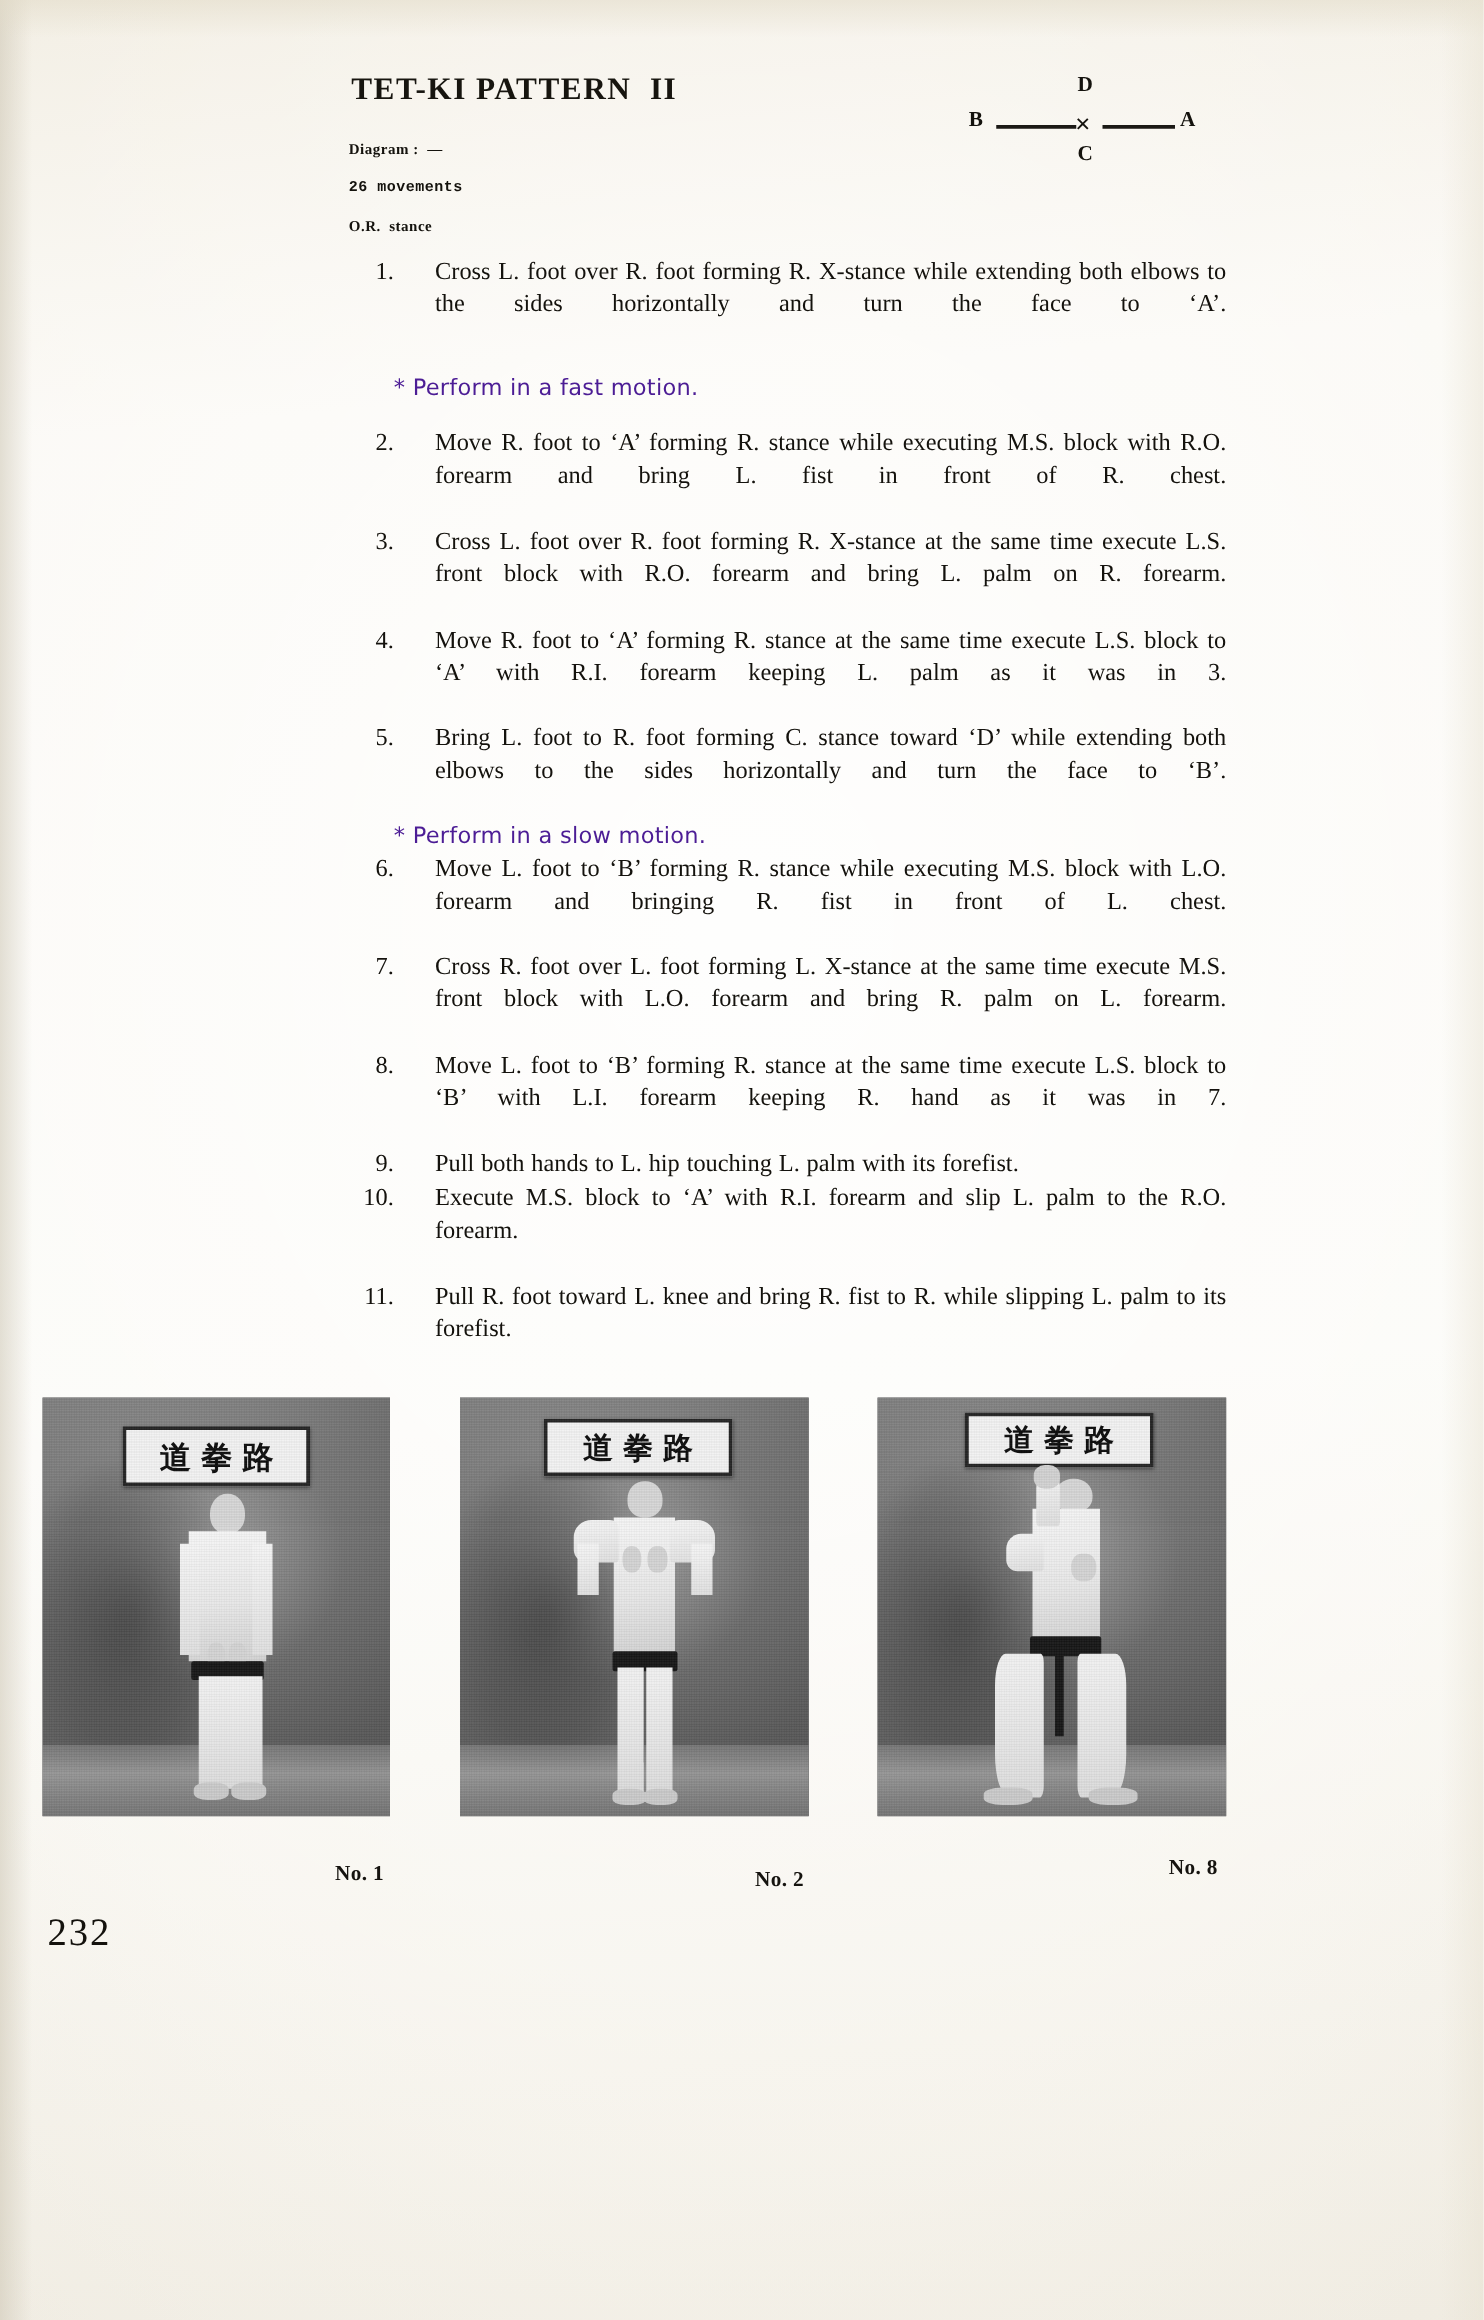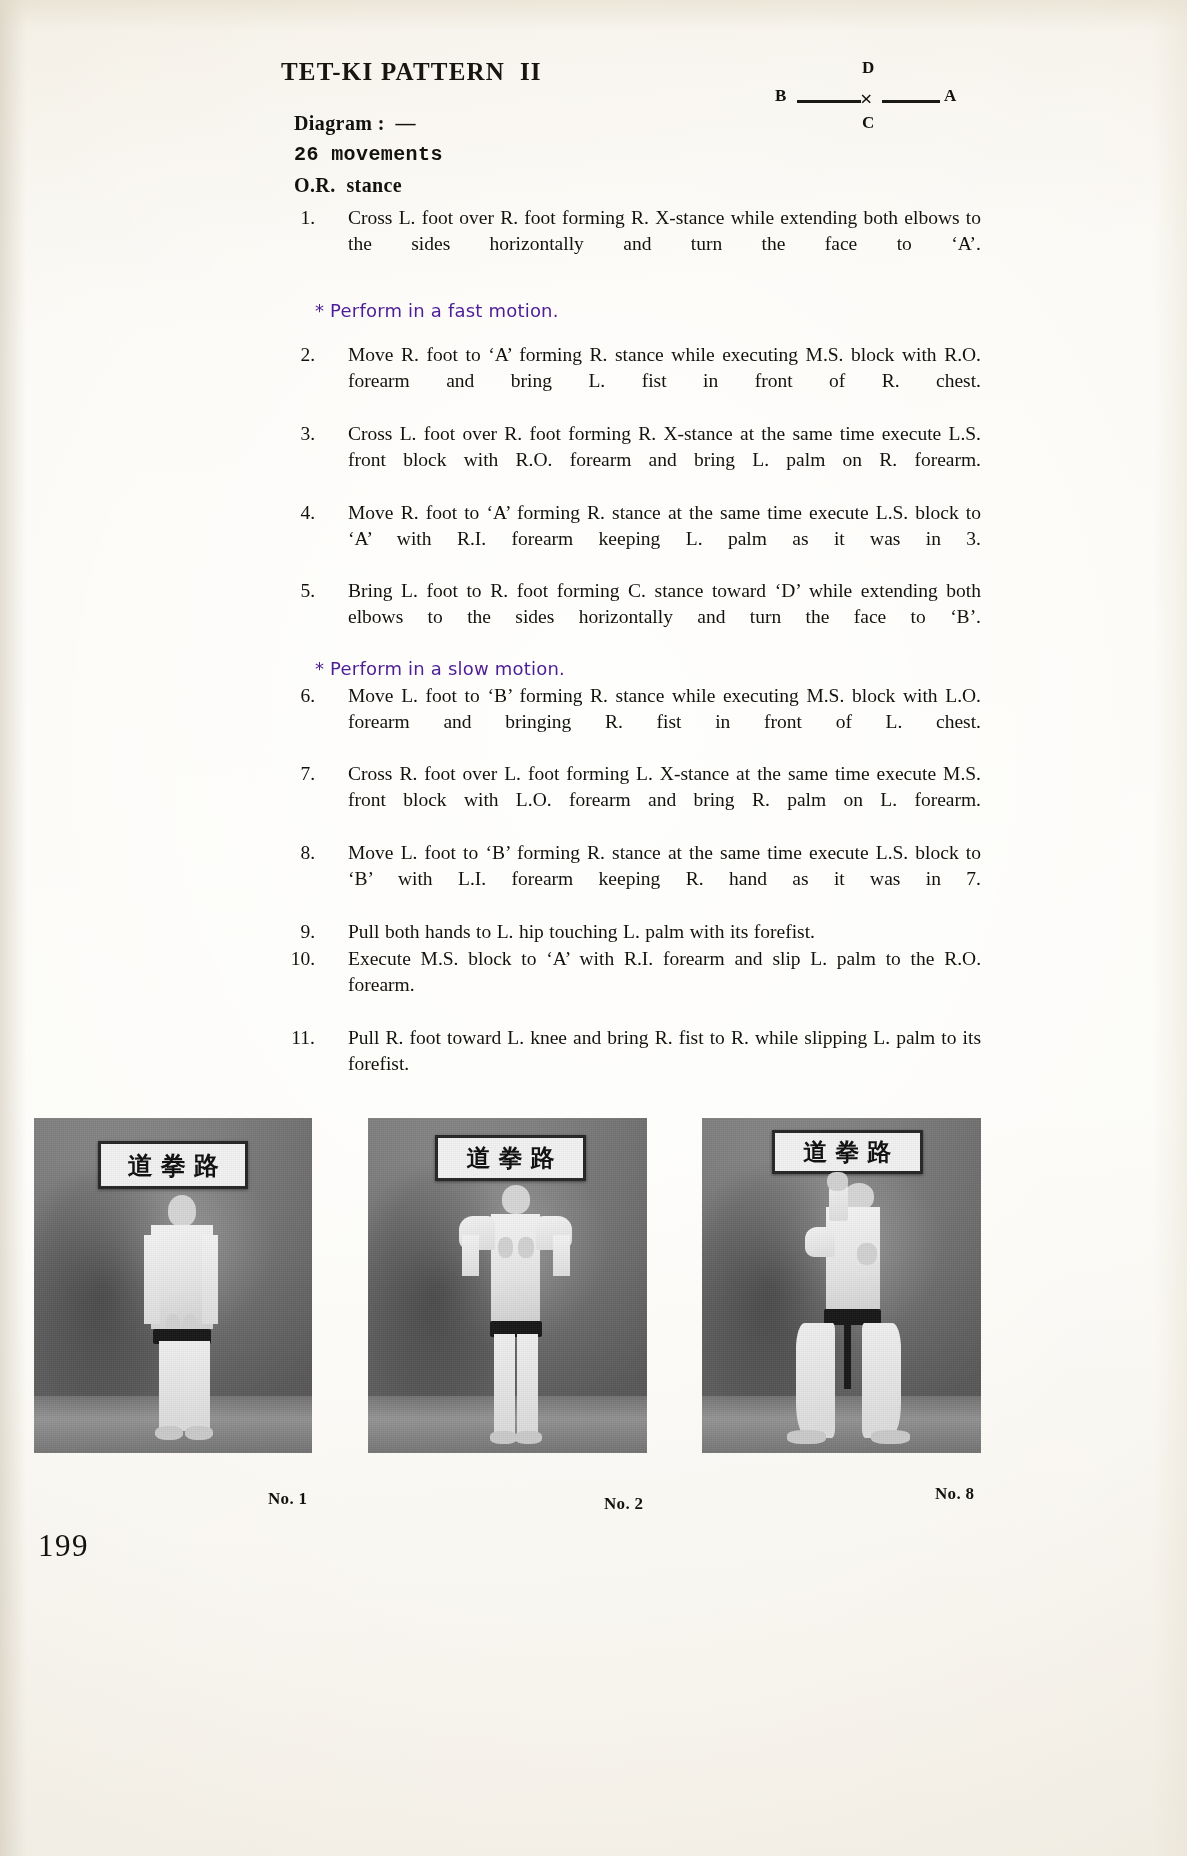--- a/index.html
+++ b/index.html
@@ -61,22 +61,22 @@
     left: 281px;
     top: 58px;
     font-size: 25px;
     letter-spacing: 1.2px;
     color: #17150f;
     font-weight: 600;
     white-space: pre;
   }
   .subline {
     position: absolute;
-    left: 294px;
-    font-size: 20px;
+    left: 279px;
+    font-size: 12px;
     font-weight: 700;
     color: #14120d;
     letter-spacing: 0.4px;
     white-space: pre;
   }
   .sub-diagram { top: 112px; }
   .sub-moves   { top: 143px; font-family: Liberation Mono, monospace; }
   .sub-stance  { top: 174px; }
 
   
@@ -477,16 +477,16 @@
         </div>
         <div class="ph-grain"></div>
       </div>
 
     </div>
 
     <div class="caption cap-1">No. 1</div>
     <div class="caption cap-2">No. 2</div>
     <div class="caption cap-3">No. 8</div>
 
-    <div class="page-number">199</div>
+    <div class="page-number">232</div>
 
   </div>
 </div>
 
 </body></html>

